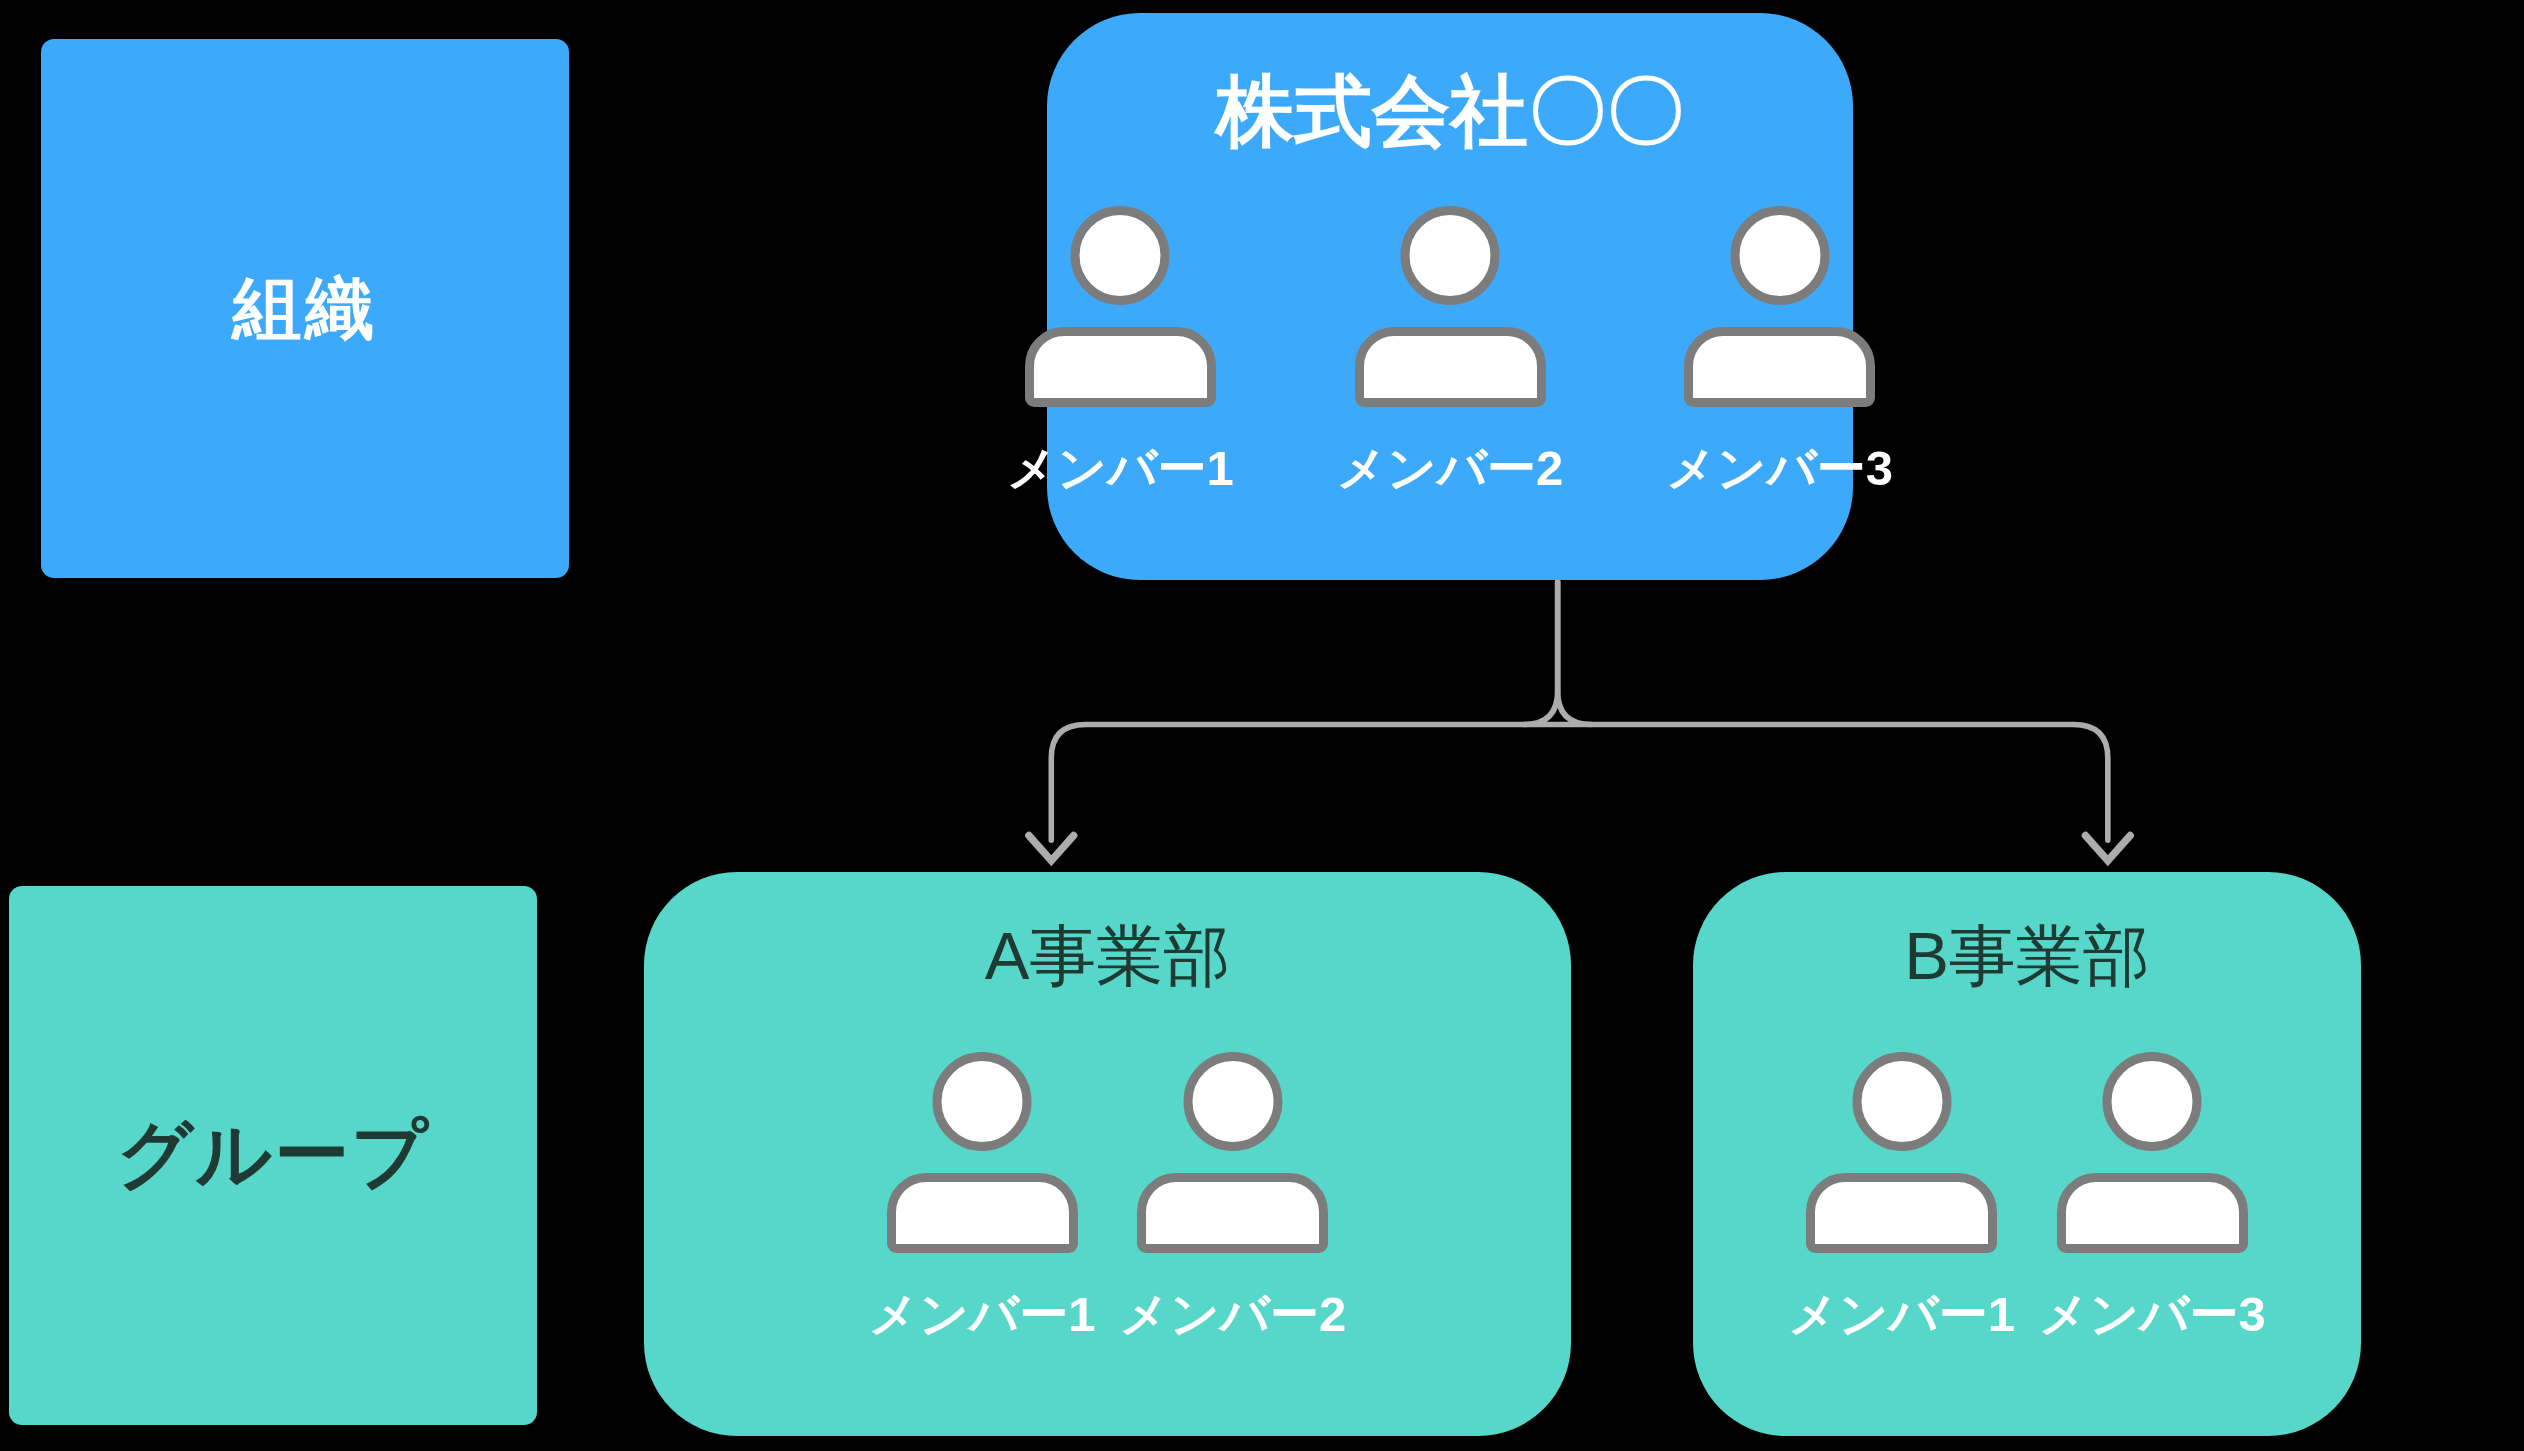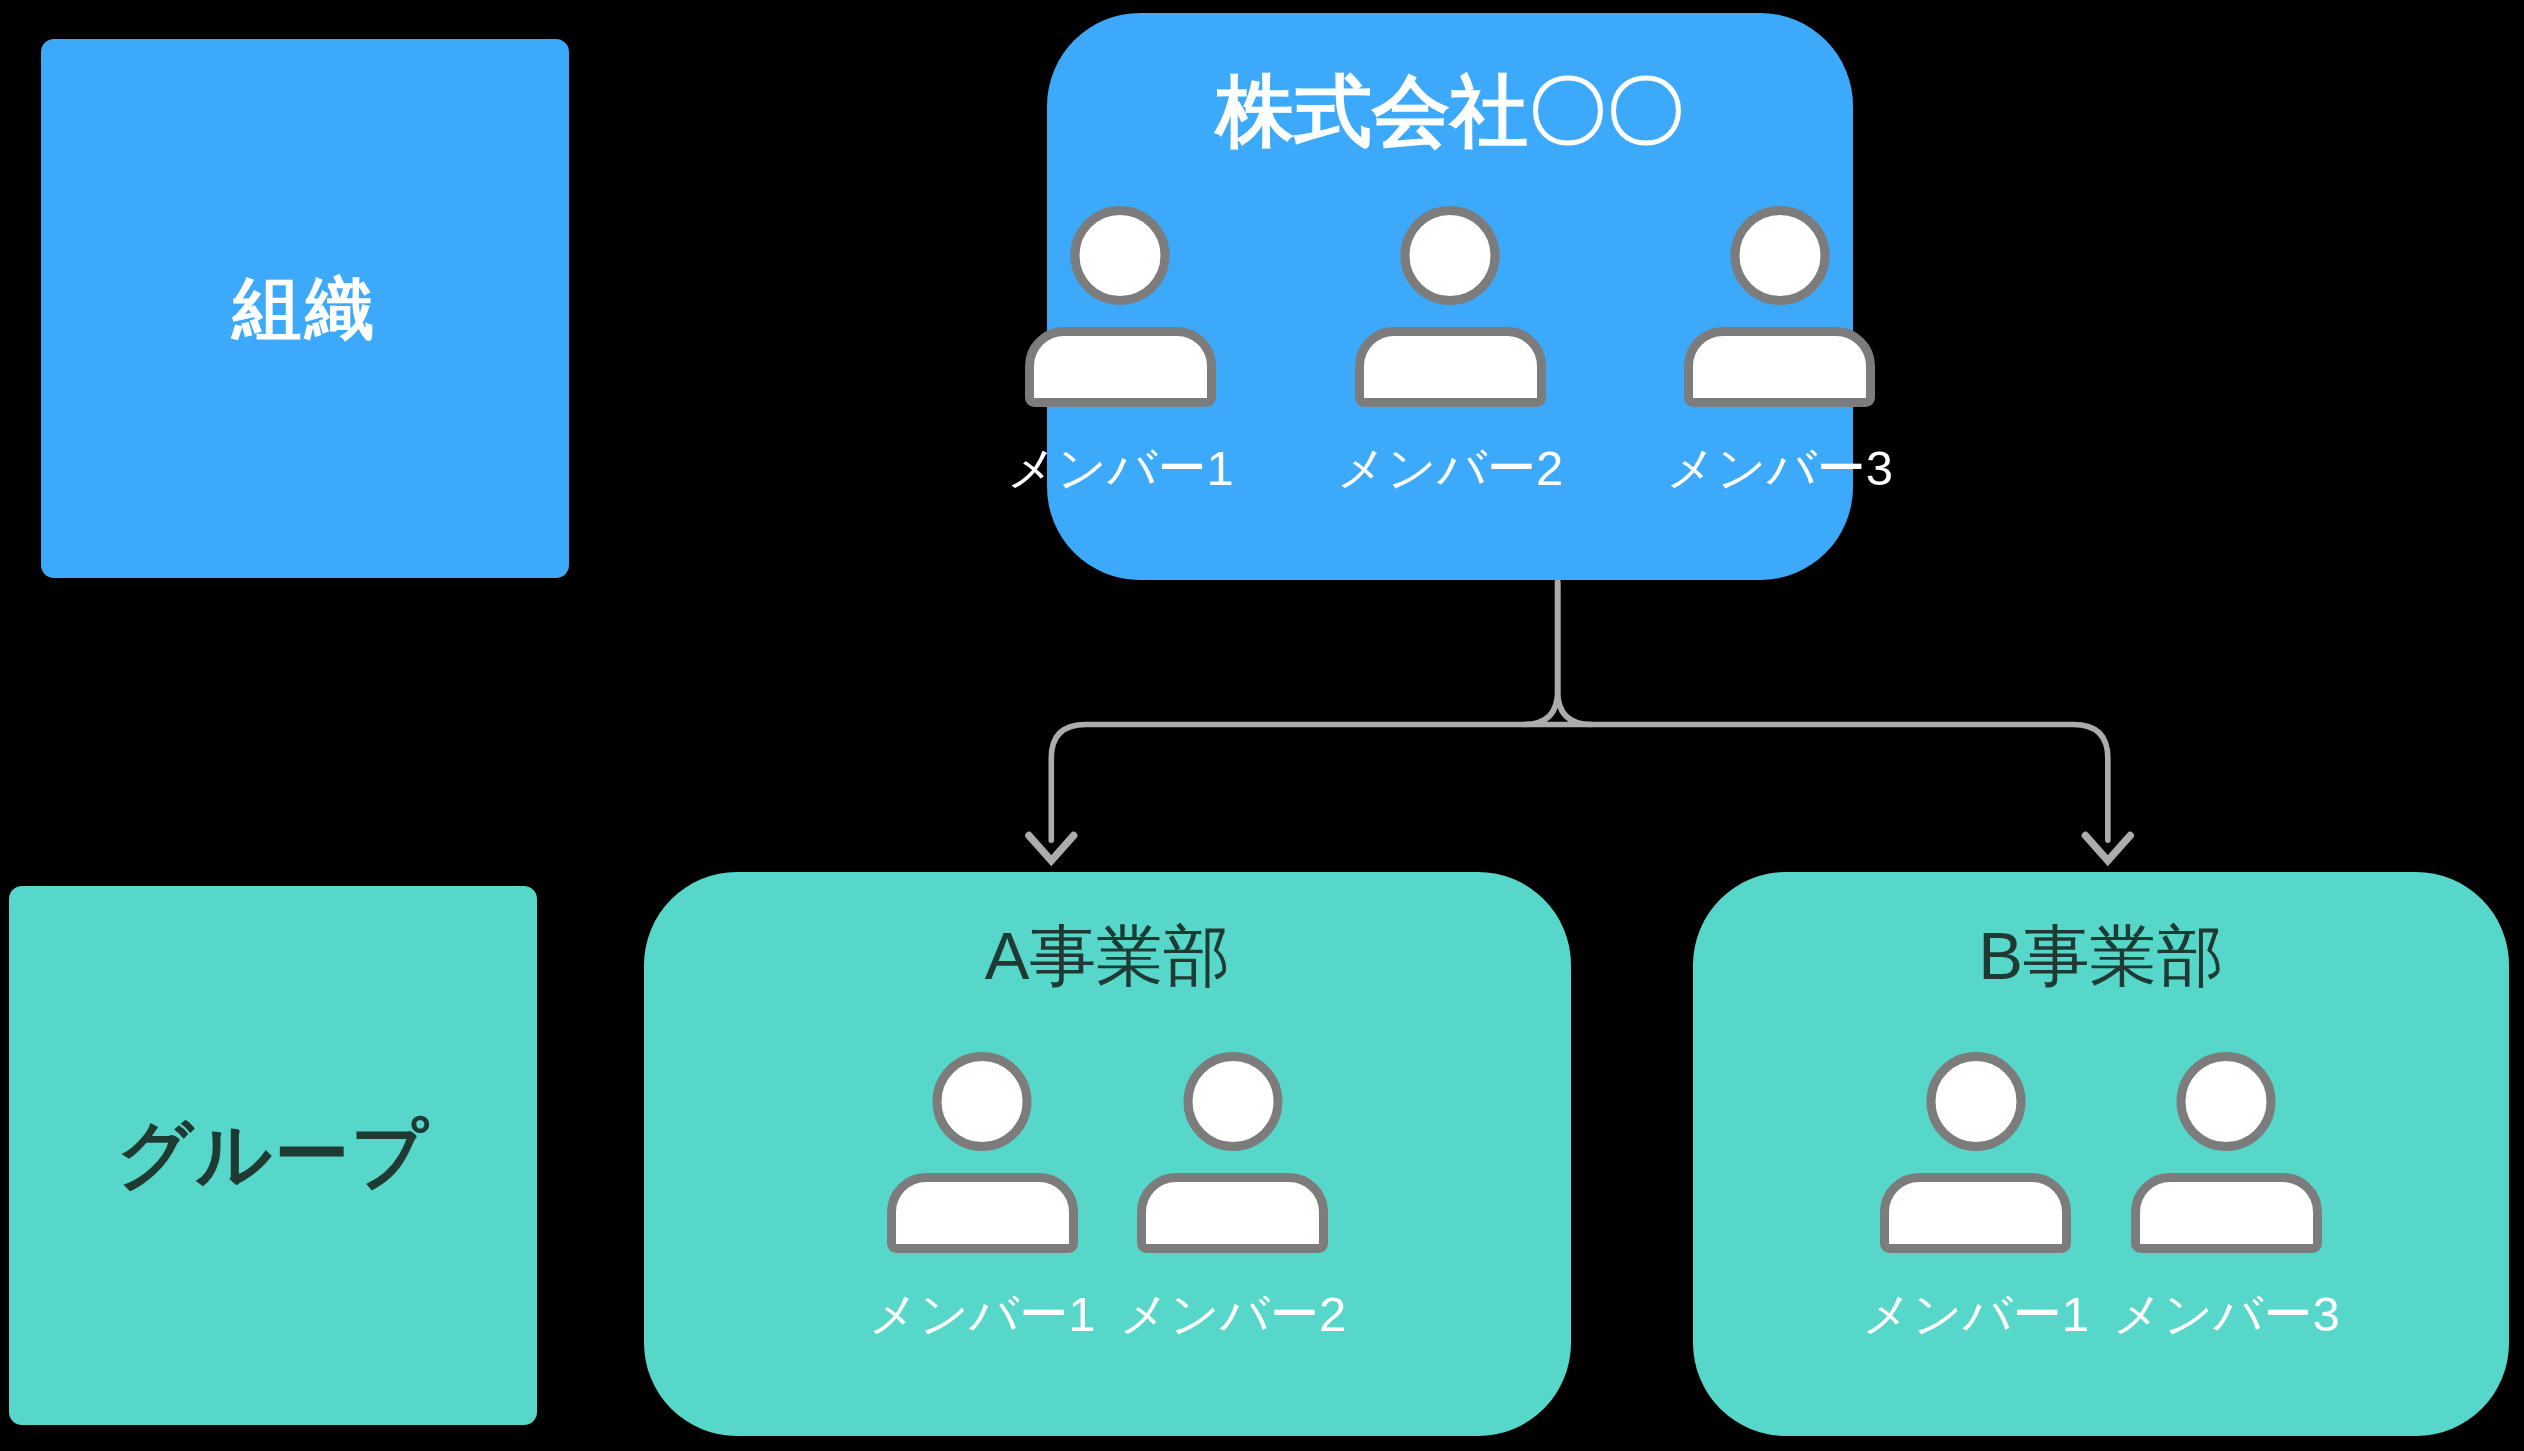--- a/index.html
+++ b/index.html
@@ -45,21 +45,21 @@
   
   .bigbox {
     position: absolute;
     border-radius: 93px;
     display: flex;
     flex-direction: column;
     align-items: center;
   }
   .company    { left: 1047px; top: 13px;  width: 806px; height: 567px; background: #3DA9FA; }
   .division-a { left: 644px;  top: 872px; width: 927px;  height: 564px; background: #57D7C9; }
-  .division-b { left: 1693px; top: 872px; width: 816px;  height: 564px; background: #57D7C9; }
+  .division-b { left: 1693px; top: 872px; width: 668px;  height: 564px; background: #57D7C9; }
 
   .company-title {
     margin-top: 54px;
     font-size: 78px;
     font-weight: 700;
     color: #FFFFFF;
     line-height: 1.15;
     white-space: nowrap;
   }
   .division-title {
@@ -80,21 +80,21 @@
   .division-a .unit-row, .division-b .unit-row { margin-top: 58px; gap: 24px; }
 
   .unit {
     display: flex;
     flex-direction: column;
     align-items: center;
   }
   .unit-label {
     margin-top: 35px;
     font-size: 49px;
-    font-weight: 400;
+    font-weight: 700;
     color: #FFFFFF;
     white-space: nowrap;
     line-height: 1.1;
   }
 
   
   .person {
     position: relative;
     width: 191px;
     height: 201px;

